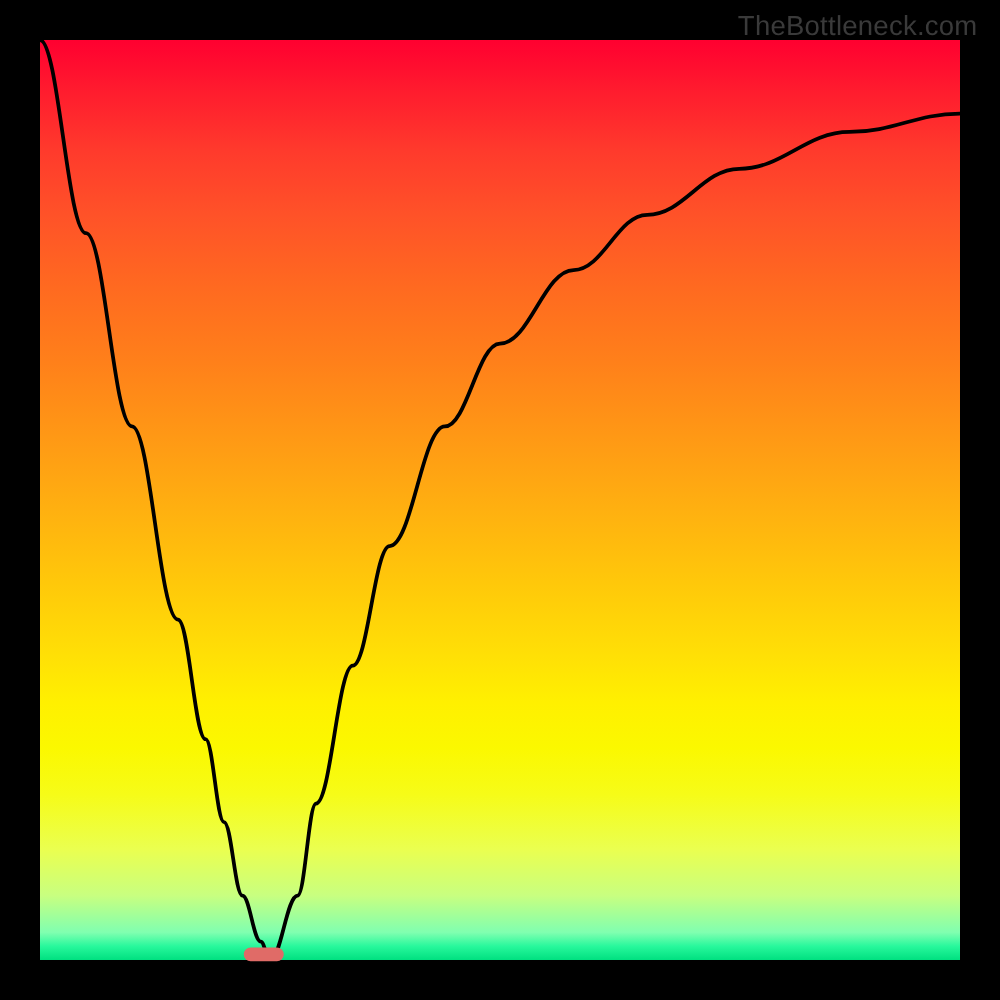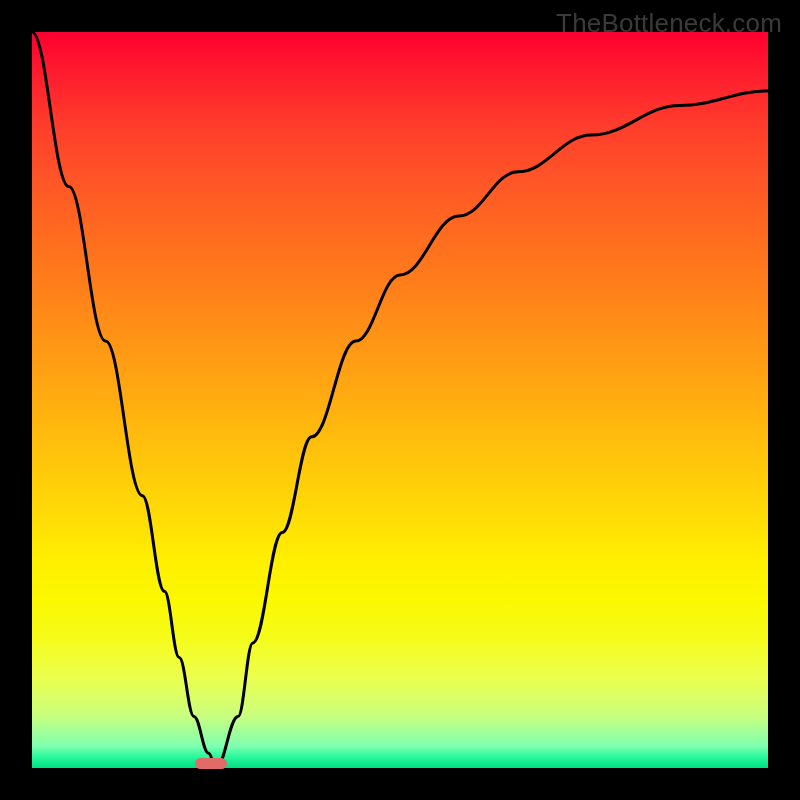--- a/index.html
+++ b/index.html
@@ -63,15 +63,15 @@
 
 <div class="frame">
 
   <div class="plot-area" id="plot" style="left: 32px; top: 32px; width: 736px; height: 736px;">
     <svg class="curve" id="curve-svg" width="736" height="736" viewBox="0 0 736 736">
         <path d="M 0 0 C 14.720000000000002 0, 22.080000000000002 154.55999999999995, 36.800000000000004 154.55999999999995 C 51.52000000000001 154.55999999999995, 58.88000000000001 309.12, 73.60000000000001 309.12 C 88.32000000000001 309.12, 95.67999999999999 463.68, 110.39999999999999 463.68 C 119.23199999999999 463.68, 123.648 559.36, 132.48 559.36 C 138.368 559.36, 141.312 625.6, 147.20000000000002 625.6 C 153.088 625.6, 156.032 684.48, 161.92 684.48 C 167.808 684.48, 170.75199999999998 721.28, 176.64 721.28 C 179.584 721.28, 181.05599999999998 736, 184 736 C 192.832 736, 197.24800000000002 684.48, 206.08 684.48 C 211.968 684.48, 214.912 610.88, 220.79999999999998 610.88 C 232.576 610.88, 238.464 500.48, 250.24 500.48 C 262.016 500.48, 267.904 404.8, 279.68 404.8 C 297.344 404.8, 306.176 309.12, 323.84 309.12 C 341.50399999999996 309.12, 350.336 242.88, 368 242.88 C 391.552 242.88, 403.328 184, 426.88 184 C 450.432 184, 462.208 139.83999999999992, 485.76000000000005 139.83999999999992 C 515.2 139.83999999999992, 529.9200000000001 103.03999999999996, 559.36 103.03999999999996 C 594.688 103.03999999999996, 612.352 73.60000000000002, 647.68 73.60000000000002 C 683.0079999999999 73.60000000000002, 700.672 58.879999999999995, 736 58.879999999999995" fill="none" stroke="#000" stroke-width="3" stroke-linecap="round" stroke-linejoin="round"></path>
       </svg>
     <div class="marker" id="marker" style="left: 163px; top: 726px; width: 32px; height: 11px; background: rgb(224, 107, 103);"></div>
   </div>
 
-  <div class="watermark" id="wm" style="right: 18px; top: 8px; font-size: 26px; text-align: center;">TheBottleneck.com</div>
+  <div class="watermark" id="wm" style="right: 18px; top: 8px; font-size: 22px; text-align: center;">TheBottleneck.com</div>
 
 </div>
 
 </body></html>

